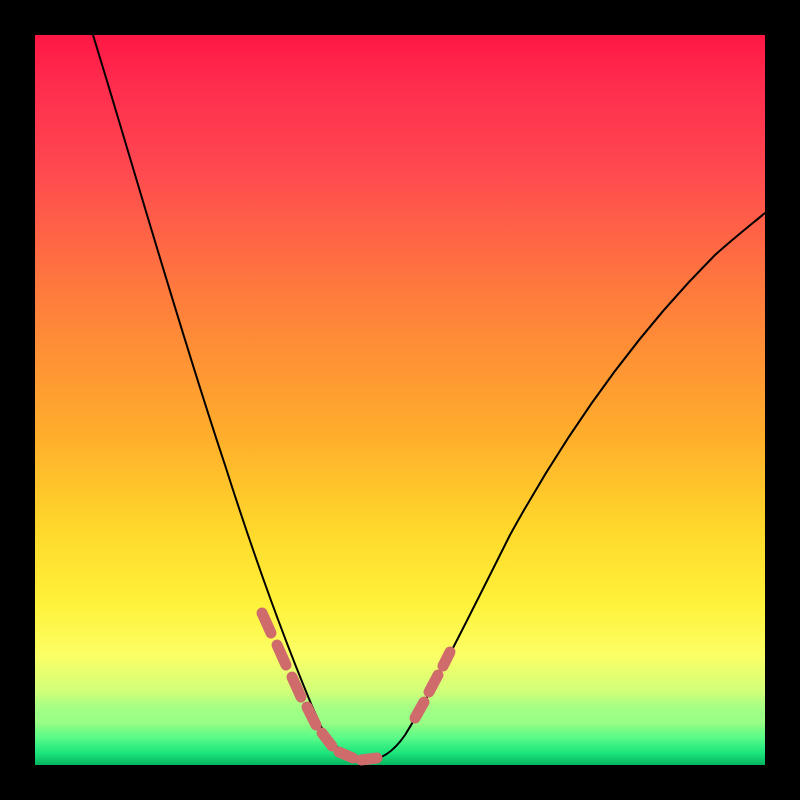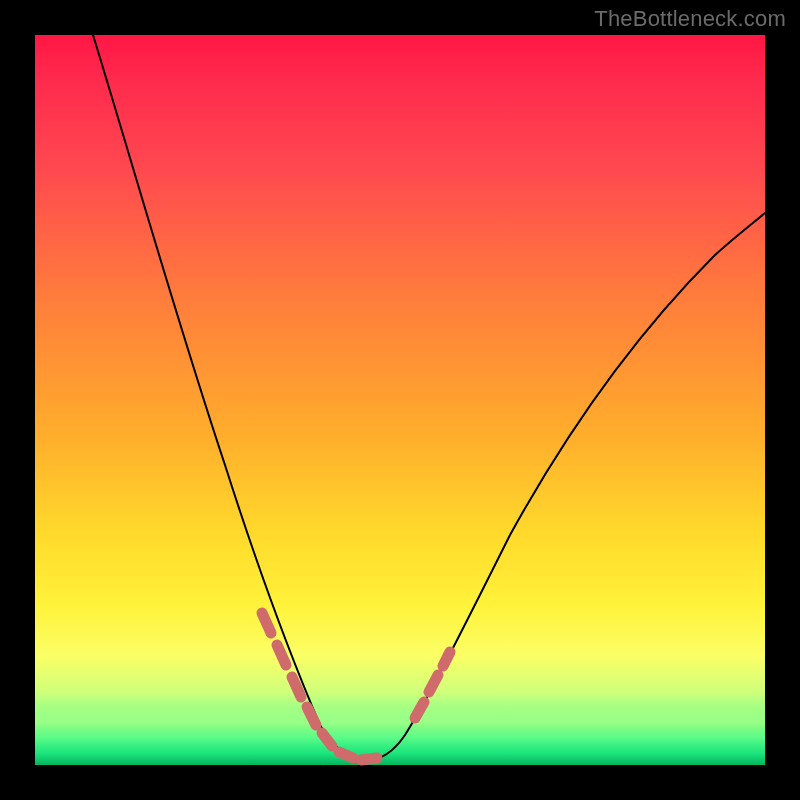--- a/index.html
+++ b/index.html
@@ -64,21 +64,20 @@
     left: 0; top: 0;
     width: 730px;
     height: 730px;
     overflow: visible;
   }
 </style>
 </head>
 <body>
 
 <div class="frame">
-  <div class="watermark">TheBottleneck.com</div>
 
   <div class="plot-area">
     <div class="green-band-1"></div>
 
     <svg class="curve-layer" viewBox="0 0 730 730" preserveAspectRatio="none">
       <path fill="none" stroke="#000" stroke-width="2" stroke-linecap="round" d="M58 0
                C 95 120, 140 280, 190 430
                C 225 540, 255 620, 285 690
                C 298 712, 312 723, 326 725
                C 340 727, 355 722, 370 700

